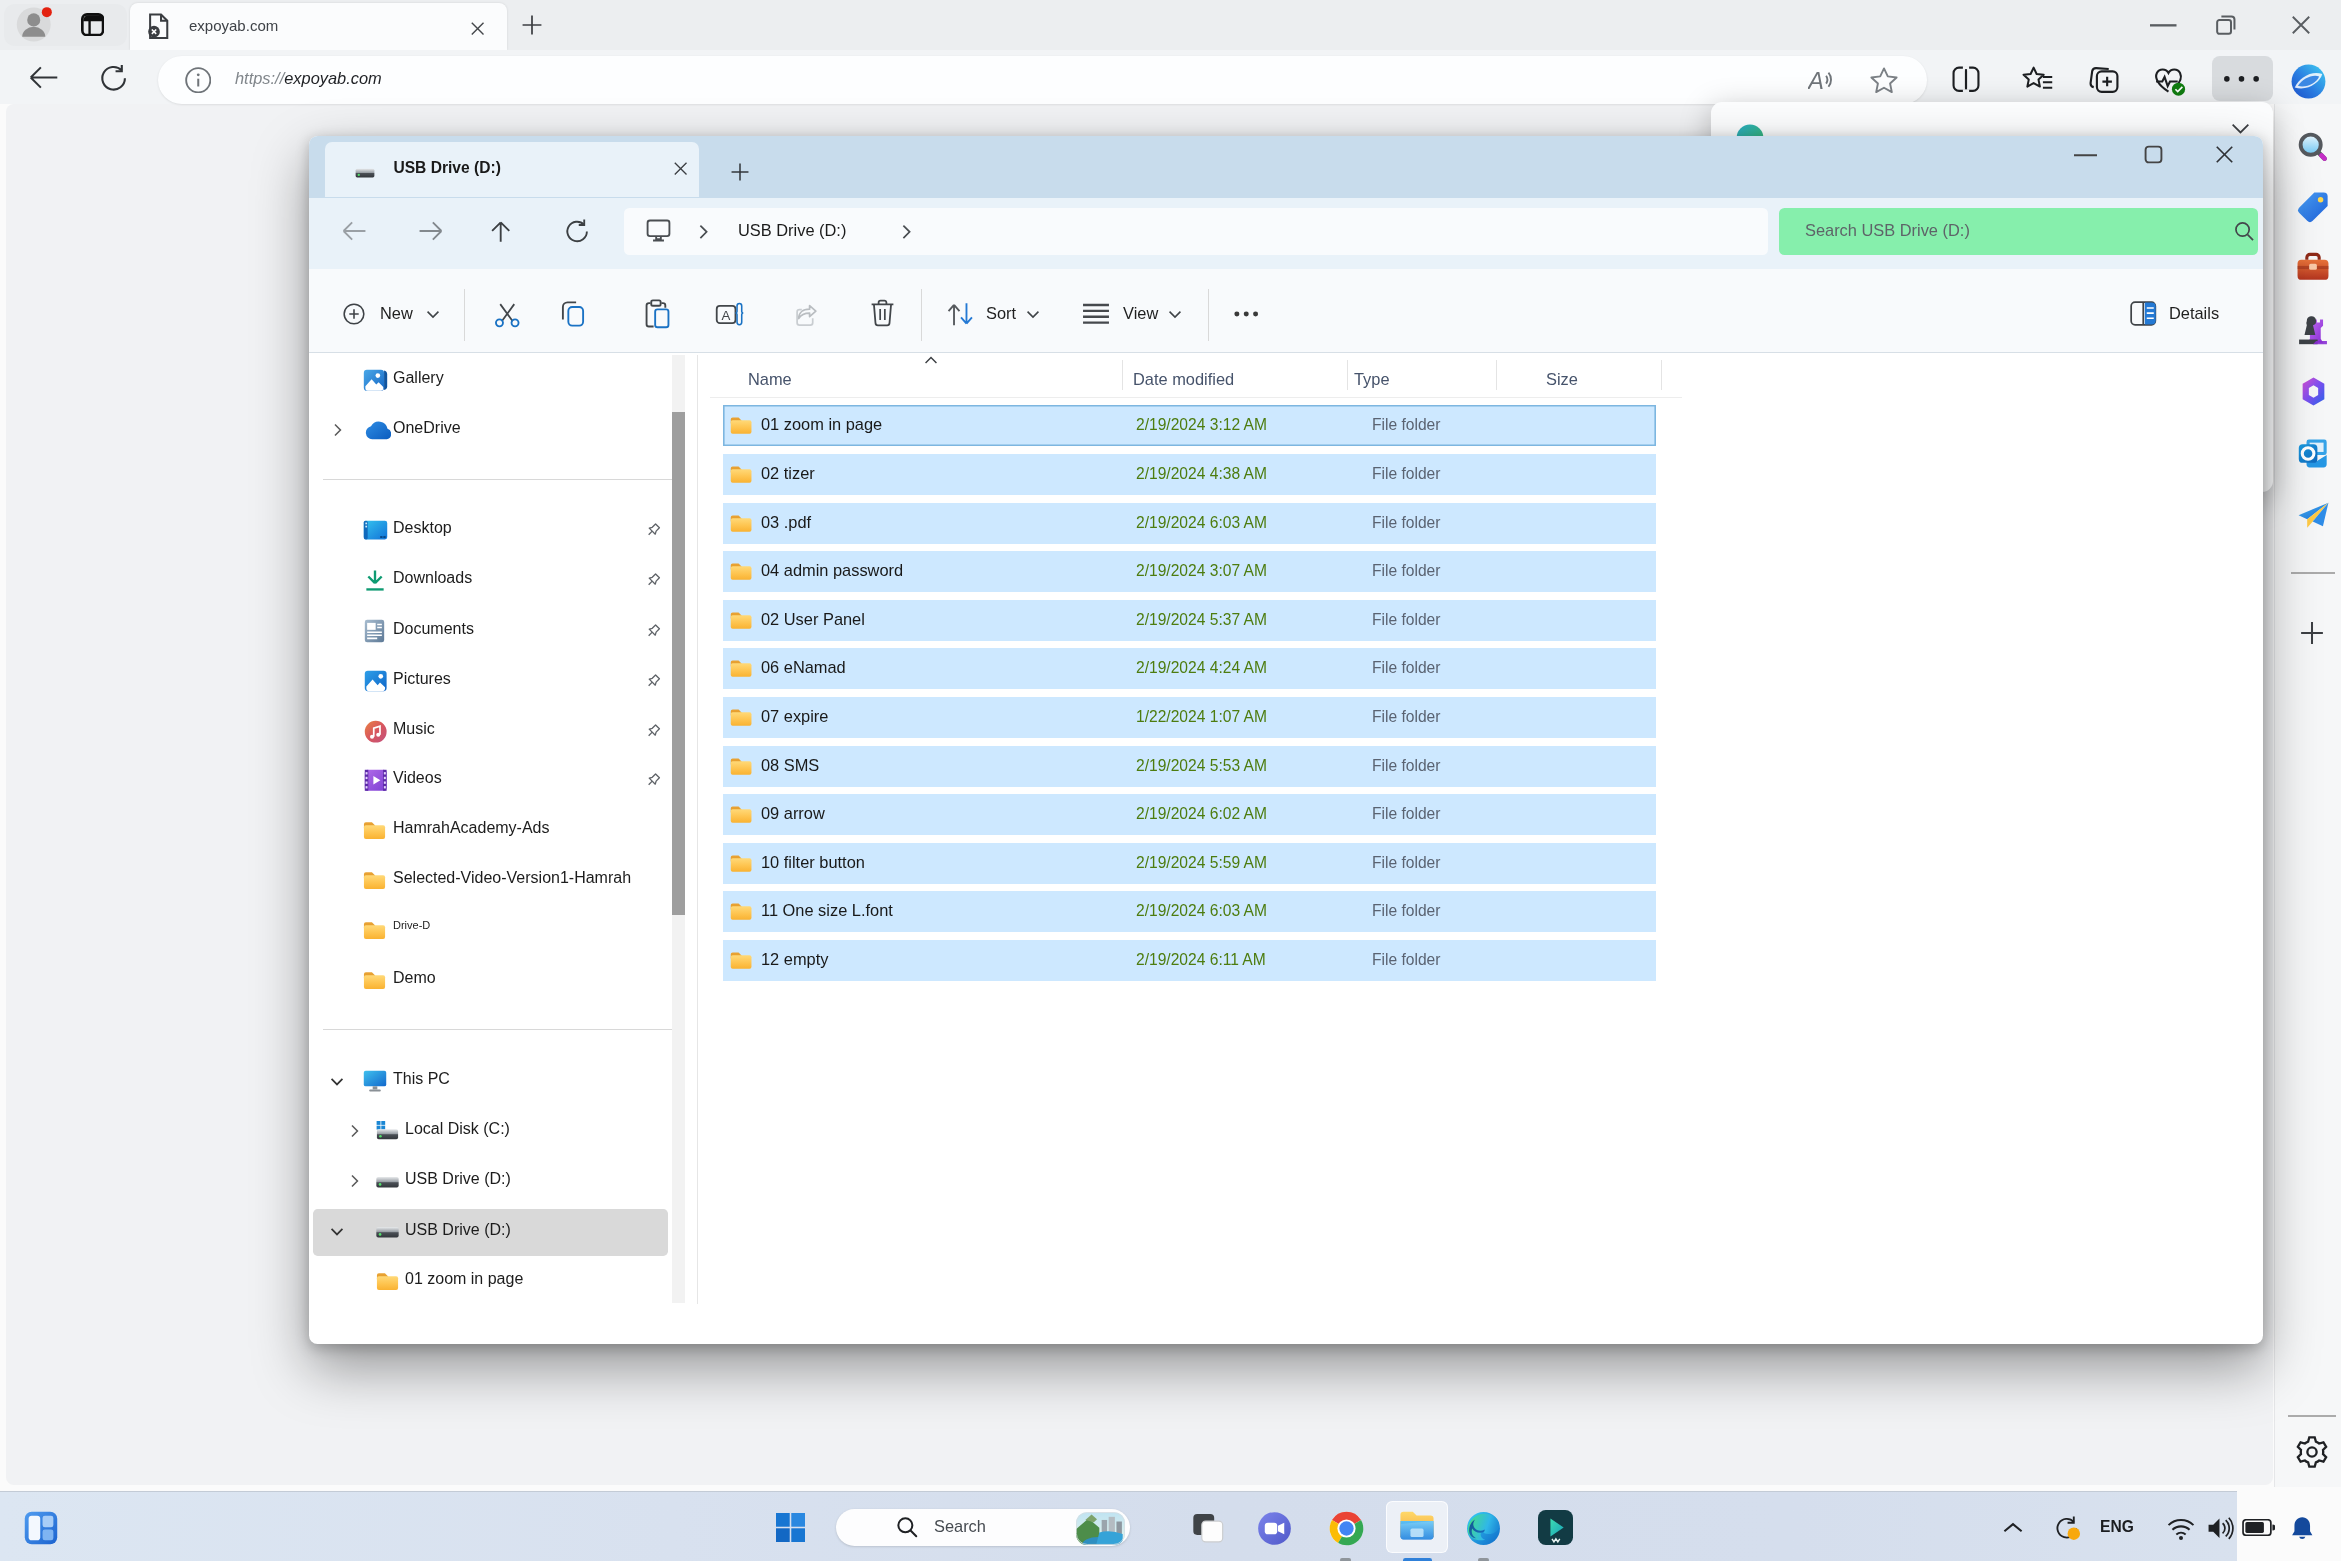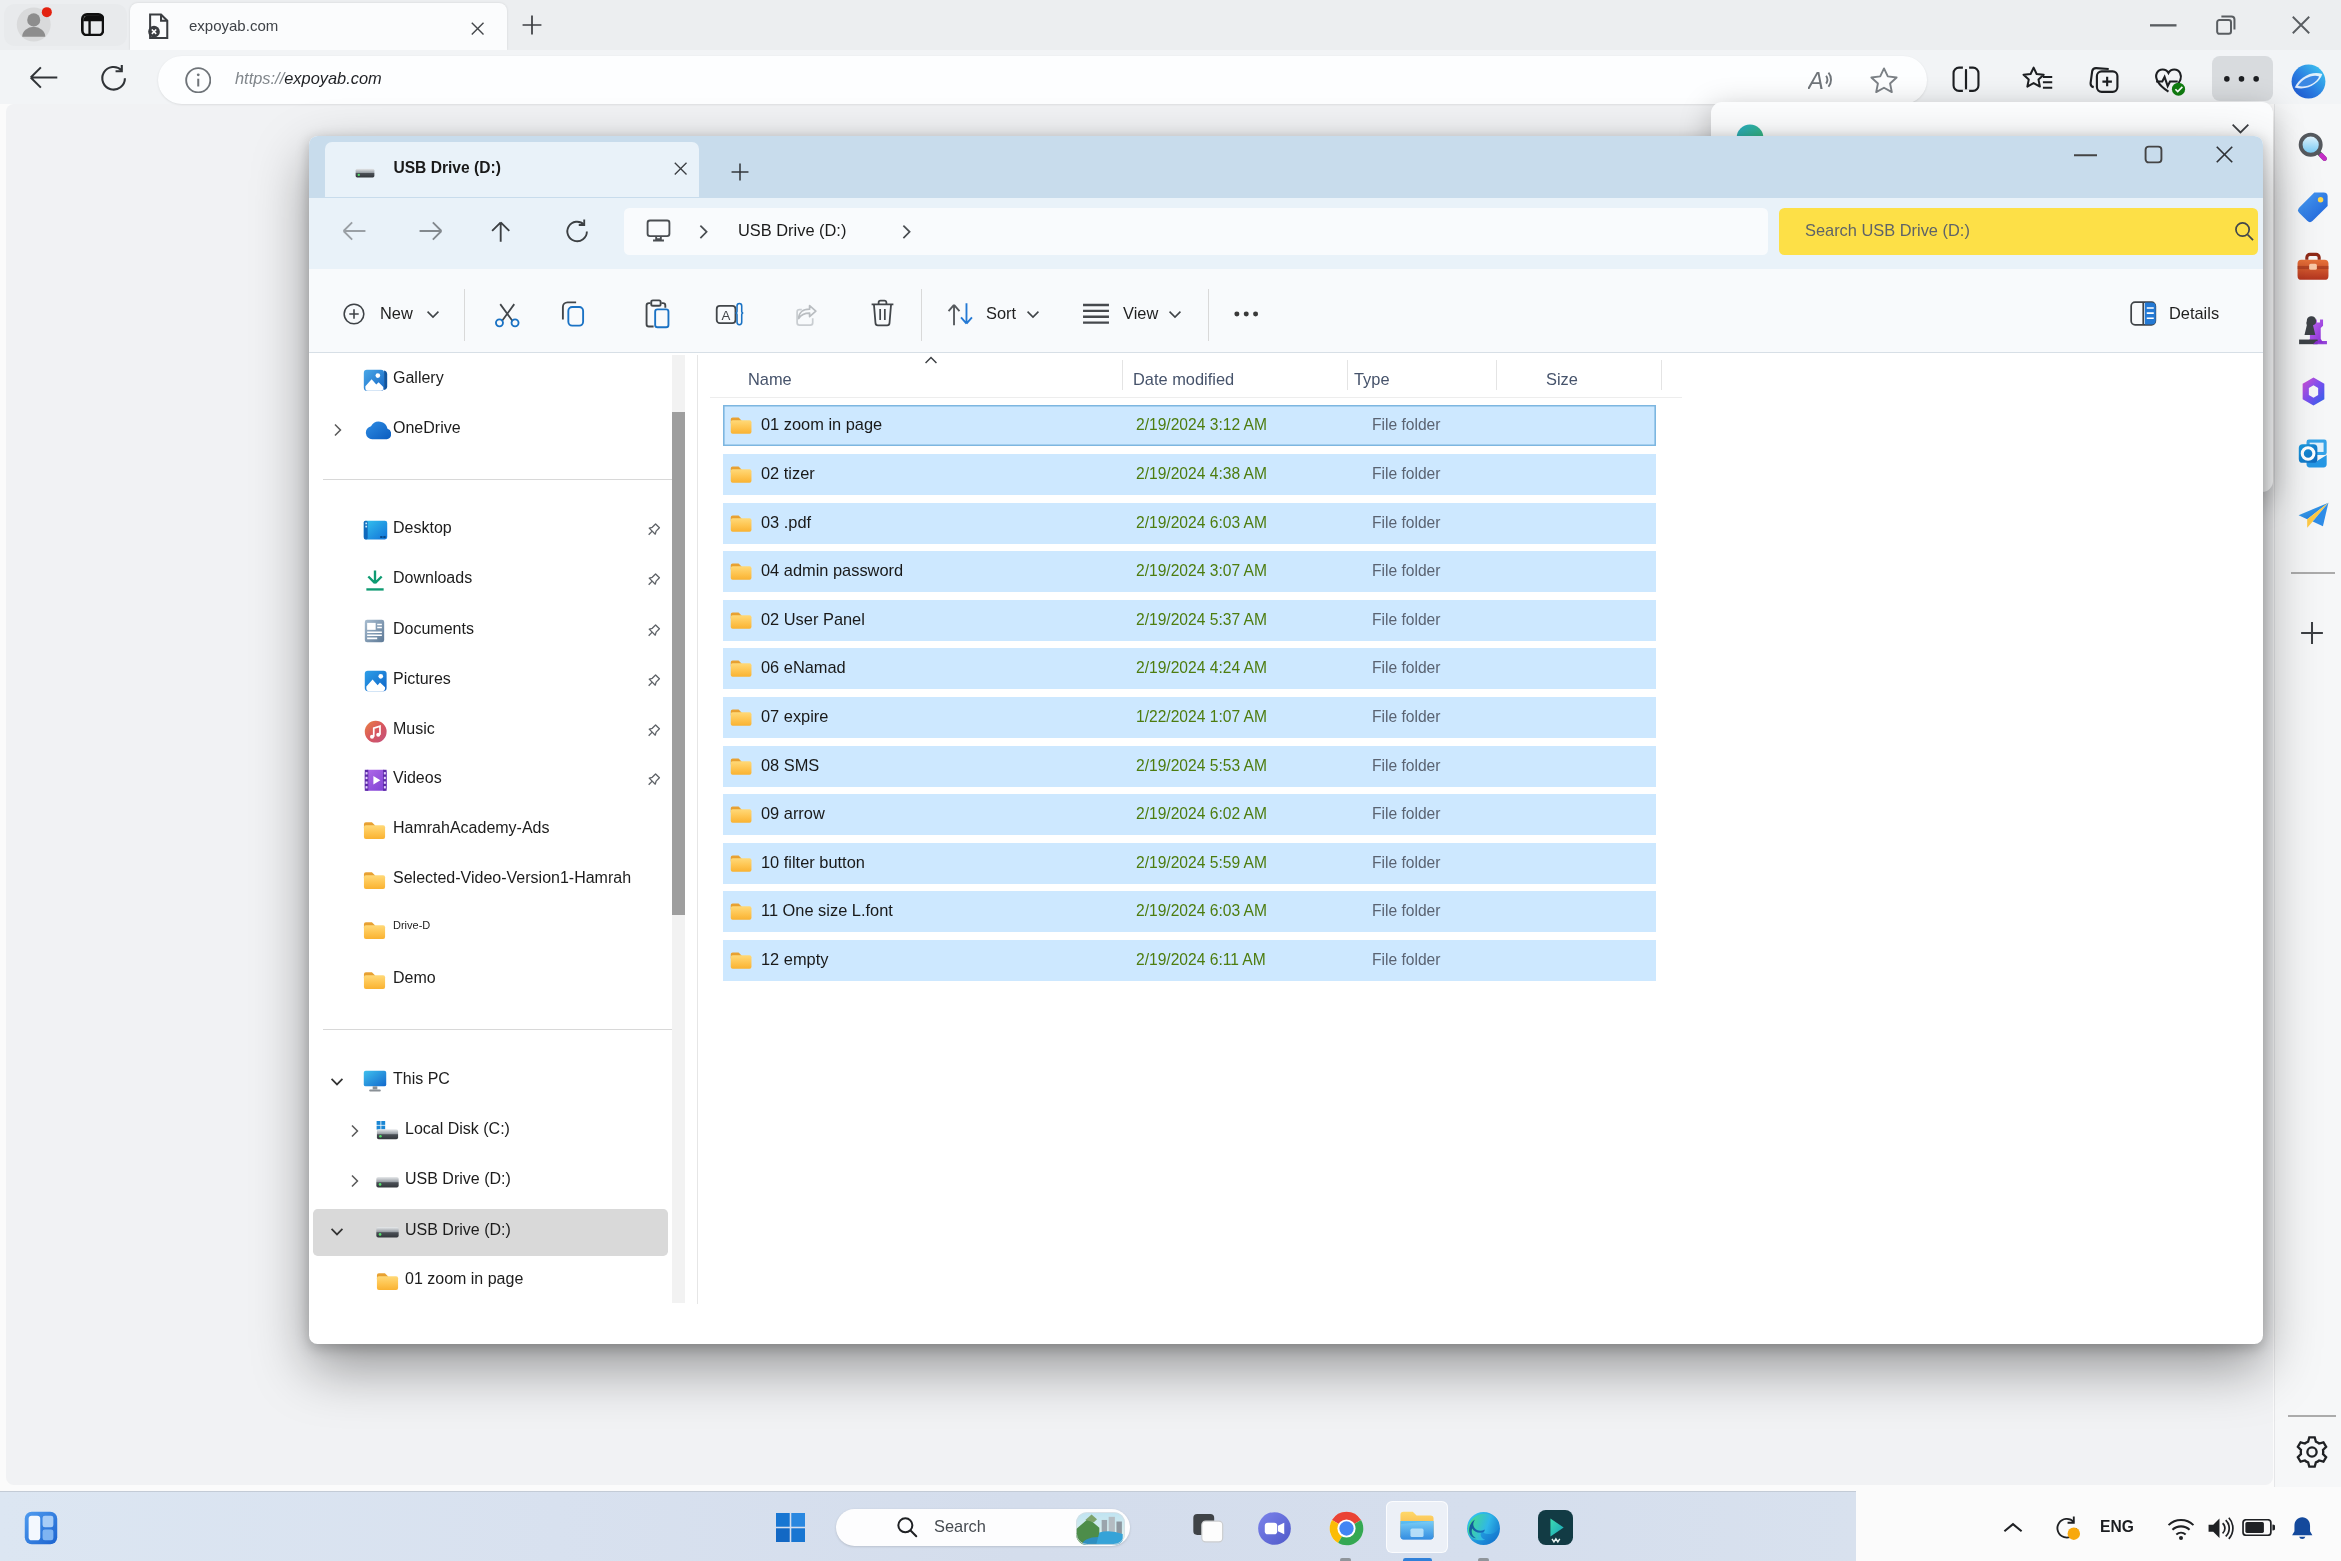--- a/index.html
+++ b/index.html
@@ -23,37 +23,37 @@
 #pill .url b { color:#1f2125; font-weight:400; }
 
 
 #explorer { position:absolute; left:309px; top:136px; width:1954px; height:1208px; border-radius:8.6px; background:#fff;
   box-shadow:0 23.4px 55px rgba(0,0,0,0.38), 0 3.1px 14px rgba(0,0,0,0.22); overflow:hidden; }
 #etitle { position:absolute; left:0; top:0; width:100%; height:62px; background:#c8dcec; }
 #etab { position:absolute; left:16.4px; top:6.2px; width:374px; height:55px; background:#e9f2f9; border-radius:7px 7px 0 0; }
 #etab .t { position:absolute; left:68px; top:17px; font-size:15.6px; font-weight:700; color:#1a1a1a; }
 #enav { position:absolute; left:0; top:62px; width:100%; height:72px; background:#e9f2f9; }
 #ecrumb { position:absolute; left:315px; top:10px; width:1144px; height:47px; background:#f9fbfd; border-radius:5.5px; }
-#esearch { position:absolute; left:1470px; top:10px; width:479px; height:47px; background:#fde047; border-radius:5.5px; }
+#esearch { position:absolute; left:1470px; top:10px; width:479px; height:47px; background:#86efac; border-radius:5.5px; }
 #ecmd { position:absolute; left:0; top:133px; width:100%; height:84px; background:#f8fafc; border-bottom:0.8px solid #d7dfe6; }
 #econtent { position:absolute; left:0; top:0; width:100%; height:100%; }
 #etree, #elist { display:contents; }
 #ebg { position:absolute; left:0; top:219px; width:1954px; height:949px; background:#fff; }
 #ediv { position:absolute; left:388px; top:219px; width:0.8px; height:949px; background:#e6e6e6; }
 #estatus { position:absolute; left:0; top:1167px; width:100%; height:41px; background:#fff; border-top:0.8px solid #e5e5e5; }
 
 
 .frow { position:absolute; left:414px; width:933px; height:41px; background:#cde8ff; }
 .frow .nm { position:absolute; left:38px; top:10px; font-size:16.4px; color:#191919; }
 .frow .dt { position:absolute; left:413px; top:11px; font-size:15.6px; color:#4d7c0f; }
 .frow .tp { position:absolute; left:637px; top:11px; font-size:15.6px; color:#5a6372;margin-left:12px; }
 .frow svg.fold { position:absolute; left:7px; top:10px; }
 
 
-#taskbar { position:absolute; left:0; top:1491px; width:1856px; height:70px;
+#taskbar { position:absolute; left:0; top:1491px; width:2237px; height:70px;
   background:linear-gradient(90deg,#dce6f2 0%,#d8e1ef 30%,#d4ddec 55%,#d5deed 80%,#d8e1ee 100%);
   border-top:0.8px solid #c3cbd6; }
 </style>
 </head>
 <body>
 <div id="stage">
   <div id="page"></div>
   <div id="tabstrip">
     <div class="abs" style="left:3.9px;top:3.9px;width:123px;height:42px;background:#e8eaec;border-radius:11px"></div>
 

